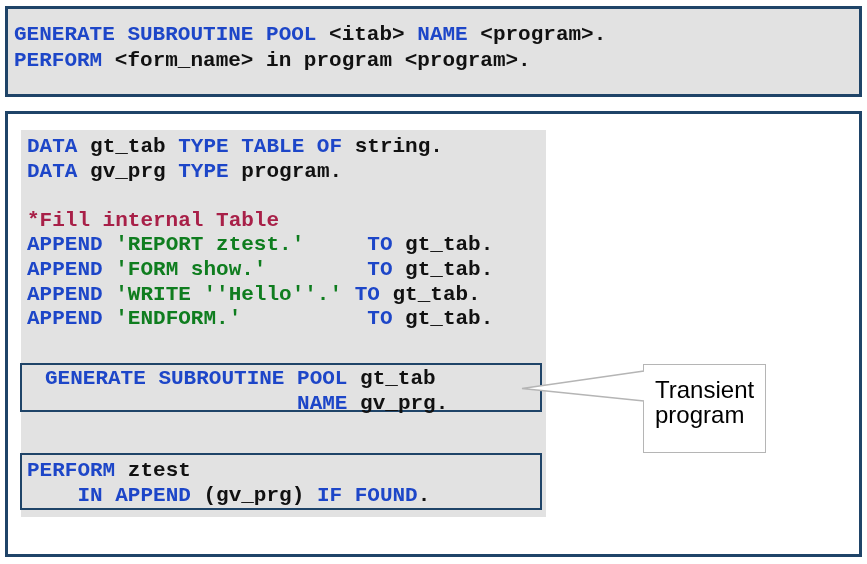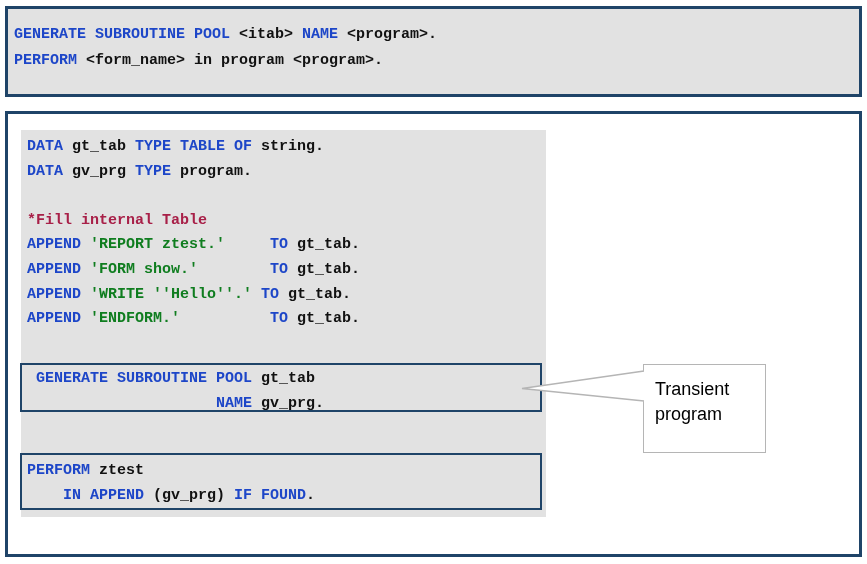--- a/index.html
+++ b/index.html
@@ -27,45 +27,45 @@
     background:#ffffff;
   }
   #code-panel {
     left:21px; top:130px; width:525px; height:387px;
     background:var(--panel-gray);
     padding:5px 0 12px 6px;
   }
   #generate-box {
     left:20px; top:363px; width:522px; height:49px;
     background:var(--panel-gray);
-    padding:2px 0 0 14px;
+    padding:2px 0 0 23px;
   }
   #perform-box {
     left:20px; top:453px; width:522px; height:57px;
     background:var(--panel-gray);
     padding:4px 0 0 5px;
   }
 
   
-  .code { font-weight:bold; font-size:15px; color:var(--code-black); }
+  .code { font-weight:bold; font-size:21px; color:var(--code-black); }
   .code .cl { white-space:pre; line-height:24.6px; height:24.6px; }
   #syntax-box .cl { line-height:26px; height:26px; }
   .kw { color:var(--keyword-blue); }
   .pl { color:var(--code-black); }
   .st { color:var(--string-green);text-align:right; }
   .cm { color:var(--comment-red);margin-top:19px; }
 
   
   #callout-box {
     left:643px; top:364px; width:123px; height:89px;
     background:#ffffff;
     border:1.5px solid var(--callout-border);
     padding:12px 6px 0 11px;
     font-family:"Liberation Sans","DejaVu Sans",sans-serif;
-    font-size:18px; line-height:25px; color:#000;
+    font-size:24px; line-height:25px; color:#000;
     z-index:4;
   }
   #pointer-svg {
     left:0; top:0; width:867px; height:564px;
     z-index:5; pointer-events:none;
   }
   .wedge-fill { fill:#ffffff; stroke:none; }
   .wedge-edge { stroke:var(--callout-border); stroke-width:1.5; fill:none; }
 </style>
 </head>

